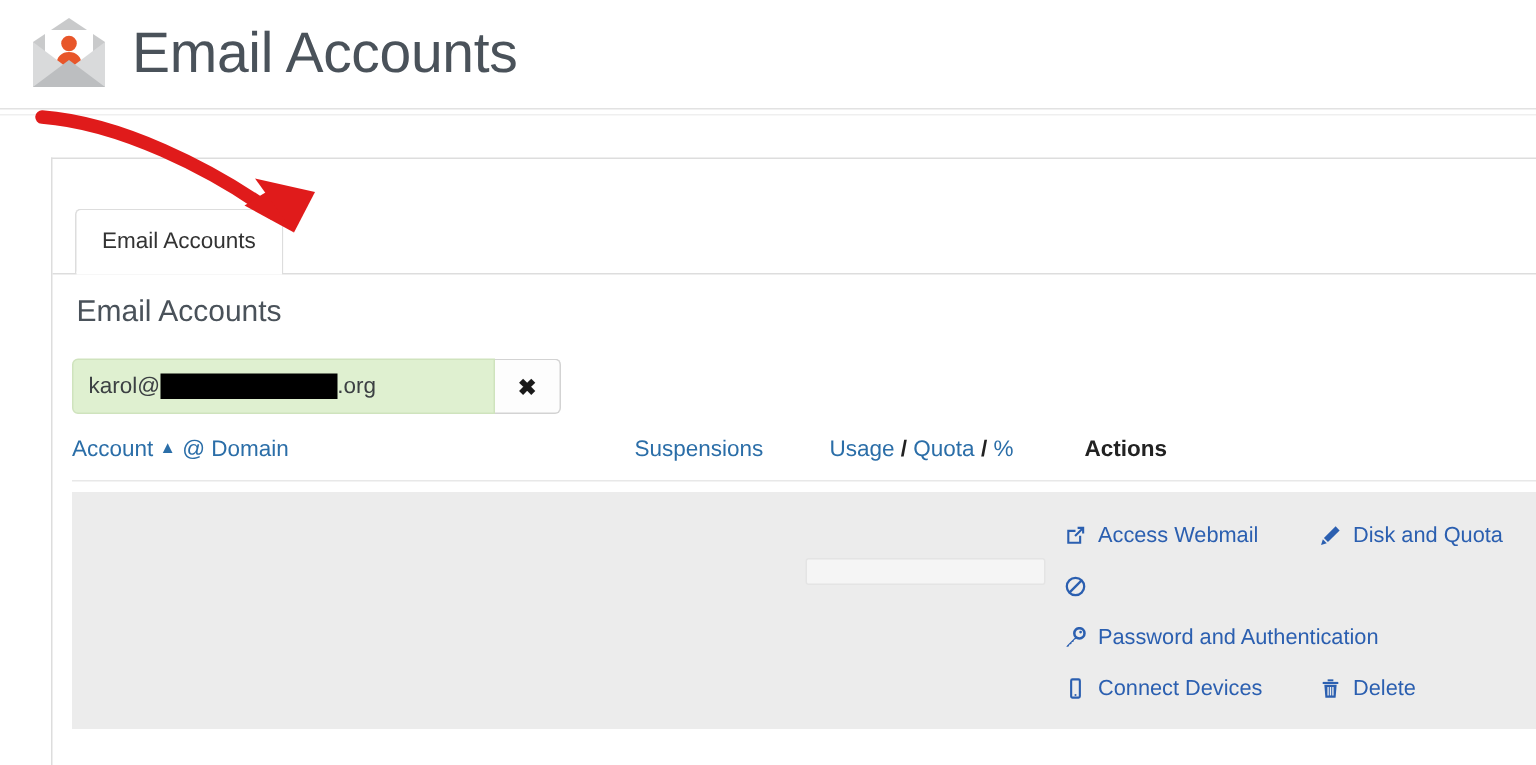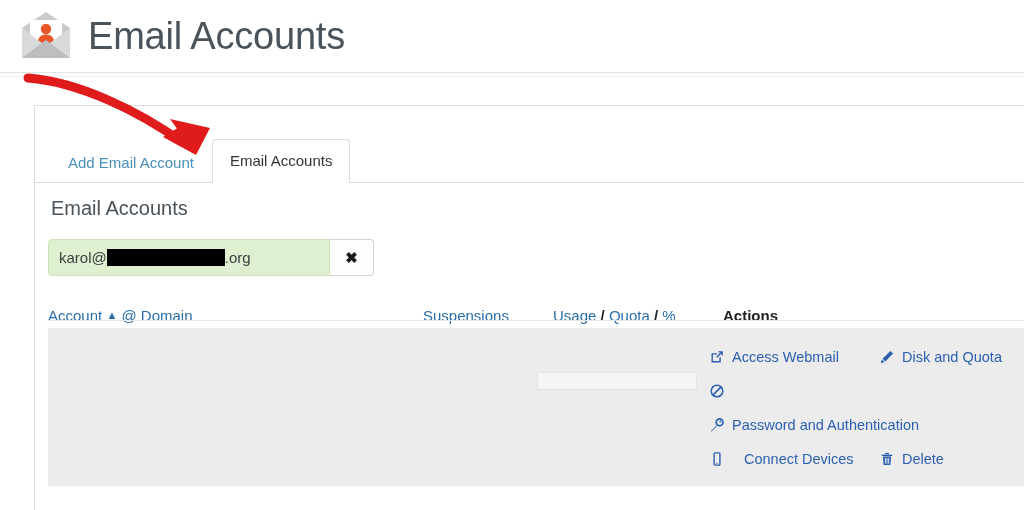--- a/index.html
+++ b/index.html
@@ -188,21 +188,21 @@
   }
   .thead {
     height: 30px;
     display: flex;
     align-items: flex-start;
     font-size: 15px;
     position: relative;
   }
   .th {
     position: absolute;
-    top: 16px;
+    top: 0;
     white-space: nowrap;
     line-height: 1.1;
   }
   .th a, .link {
     color: #2b6ea8;
     text-decoration: none;
     cursor: pointer;
   }
   .th-account { left: 0; }
   .th-suspensions { left: 375px; }
@@ -277,21 +277,21 @@
     width: 18px;
     height: 16px;
     margin-right: 6px;
     display: inline-flex;
     align-items: center;
     justify-content: center;
     flex: 0 0 18px;
   }
   .action-link .ico svg { display: block; }
   .a-webmail { width: 170px; }
-  .a-connect { width: 170px; gap: 12px; }
+  .a-connect { width: 170px; }
 
   
   .annotation-arrow {
     position: absolute;
     left: 0;
     top: 60px;
     width: 260px;
     height: 110px;
     pointer-events: none;
     z-index: 20;
@@ -320,21 +320,20 @@
     </svg>
   </div>
   <div class="page-title">Email Accounts</div>
 </div>
 <div class="header-rule"></div>
 <div class="header-rule2"></div>
 
 <div class="panel">
 
   <div class="tabs">
-    <div class="tab">Add Email Account</div>
     <div class="tab active">Email Accounts</div>
   </div>
   <div class="tabs-underline"></div>
 
   <div class="section-title">Email Accounts</div>
 
   <div class="search-row">
     <div class="search-value-wrap">
       <span>karol@</span>
         <span class="redaction" style="width:118px"></span>

